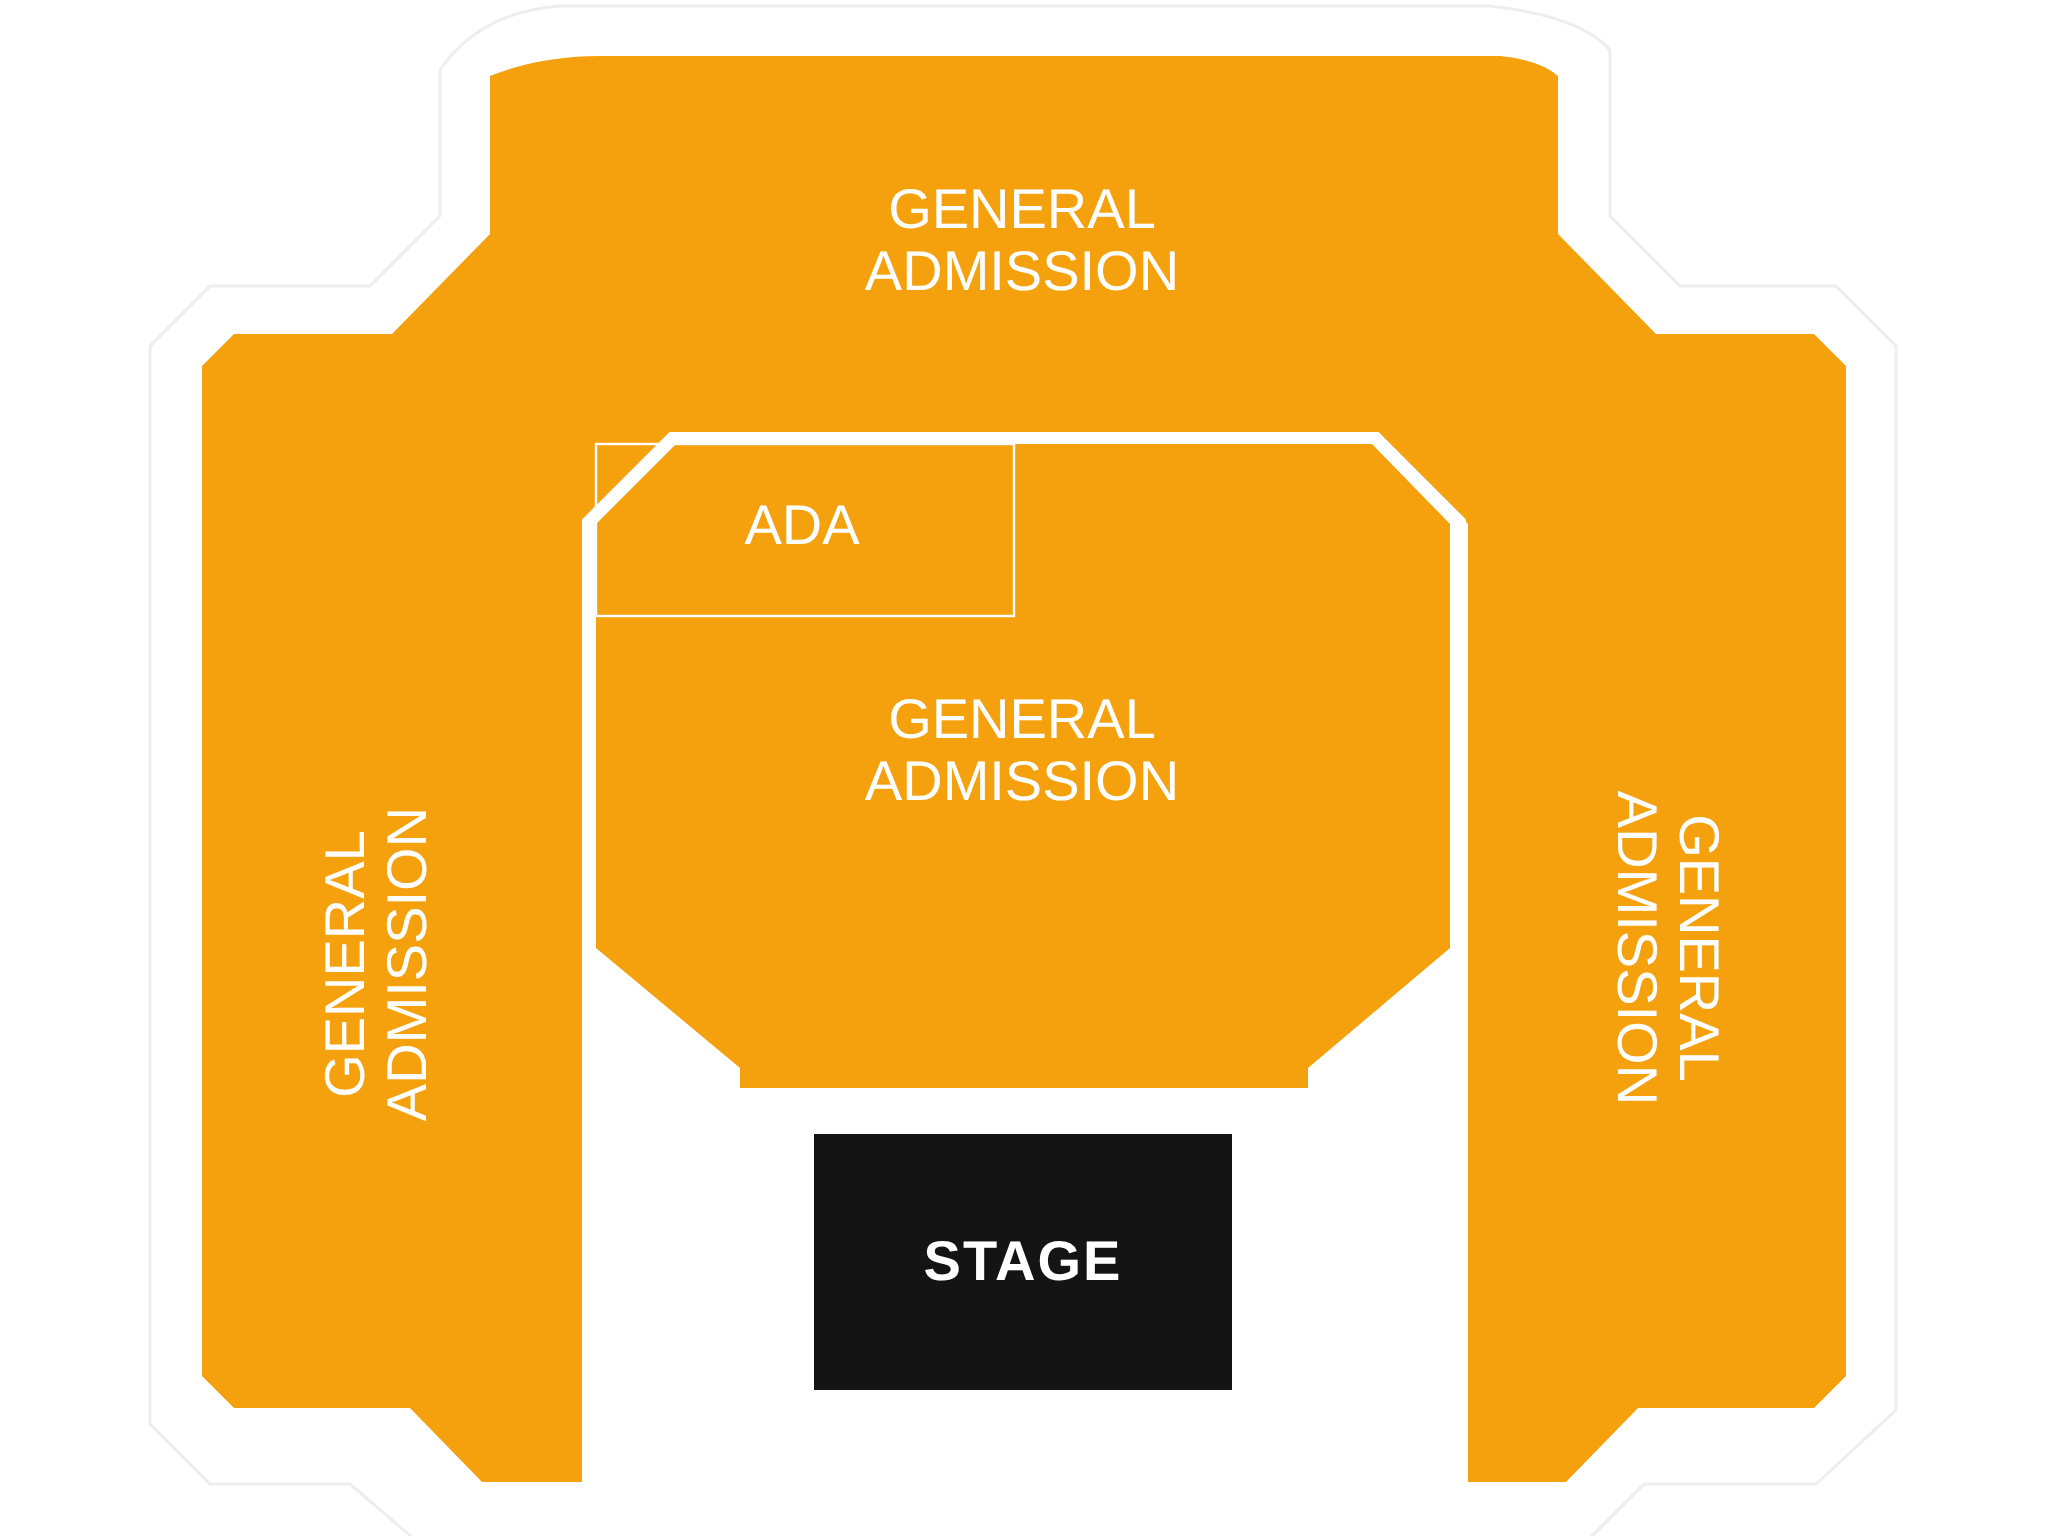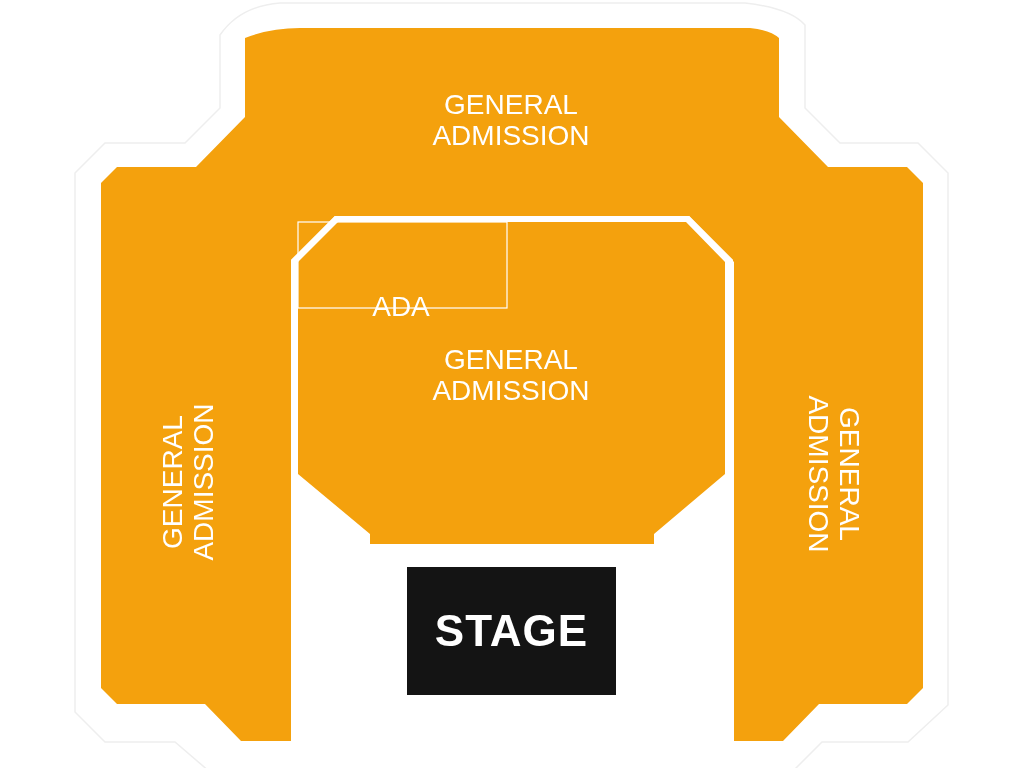--- a/index.html
+++ b/index.html
@@ -2,21 +2,21 @@
 <html><head>
 <meta charset="utf-8">
 <style>
   html, body { margin: 0; padding: 0; background: #ffffff; }
   body { width: 1024px; height: 768px; position: relative; overflow: hidden; font-family: "Liberation Sans", sans-serif; }
   svg { position: absolute; left: 0; top: 0; }
   .section { cursor: pointer; }
   .lbl { position: absolute; color: #ffffff; font-size: 28px; line-height: 31px; text-align: center; white-space: nowrap; font-family: "Liberation Sans", sans-serif; pointer-events: none; }
   .lbl span { display: block; }
   .stage { position: absolute; left: 407px; top: 567px; width: 209px; height: 128px; display: flex; align-items: center; justify-content: center; }
-  .stage-text { color: #ffffff; font-weight: bold; font-size: 44px; font-family: "Liberation Sans", sans-serif; letter-spacing: 1px; }
+  .stage-text { color: #ffffff; font-weight: bold; font-size: 28px; font-family: "Liberation Sans", sans-serif; letter-spacing: 1px; }
 </style>
 </head>
 <body>
 
 <svg width="1024" height="768" viewBox="0 0 1024 768">
 
   <path d="M 75 173 L 105 143 L 185 143 L 220 108 L 220 35 Q 240 6 280 3 L 745 3 Q 790 8 805 25 L 805 108 L 840 143 L 918 143 L 948 173 L 948 705 L 908 742 L 822 742 L 792 772 L 210 772 L 175 742 L 105 742 L 75 712 Z" fill="#ffffff" stroke="#eeeeee" stroke-width="1.5"></path>
 
   <path class="section" d="M 245 38 Q 270 28 300 28 L 750 28 Q 770 30 779 38 L 779 117 L 828 167 L 907 167 L 923 183 L 923 688 L 907 704 L 819 704 L 783 741 L 734 741 L 734 262 L 689 216 L 335 216 L 291 262 L 291 741 L 241 741 L 205 704 L 117 704 L 101 688 L 101 183 L 117 167 L 196 167 L 245 117 Z" fill="#F4A10D"></path>
 
@@ -27,21 +27,21 @@
   <rect class="section" x="298" y="222" width="209" height="86" fill="none" stroke="#ffffff" stroke-width="1.2"></rect>
 
   <rect x="297" y="545" width="431" height="200" fill="#ffffff"></rect>
 </svg>
 
 <div class="lbl" style="left:411px; top:89px; width:200px;">
   <span>GENERAL</span>
   <span>ADMISSION</span>
 </div>
 
-<div class="lbl" style="left:361px; top:247px; width:80px;margin-top:44px;">
+<div class="lbl" style="left:361px; top:247px; width:80px;">
   <span>ADA</span>
 </div>
 
 <div class="lbl" style="left:411px; top:344px; width:200px;">
   <span>GENERAL</span>
   <span>ADMISSION</span>
 </div>
 
 <div class="lbl" style="left:88px; top:451px; width:200px; transform: rotate(-90deg);">
   <span>GENERAL</span>

